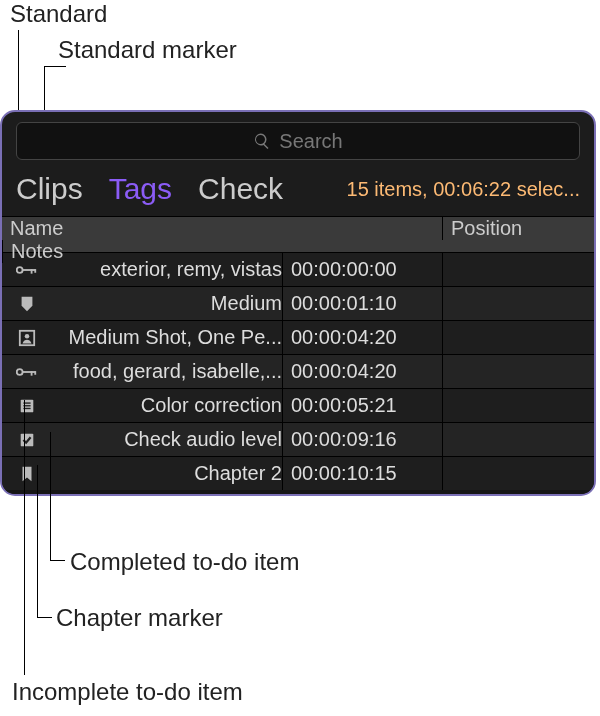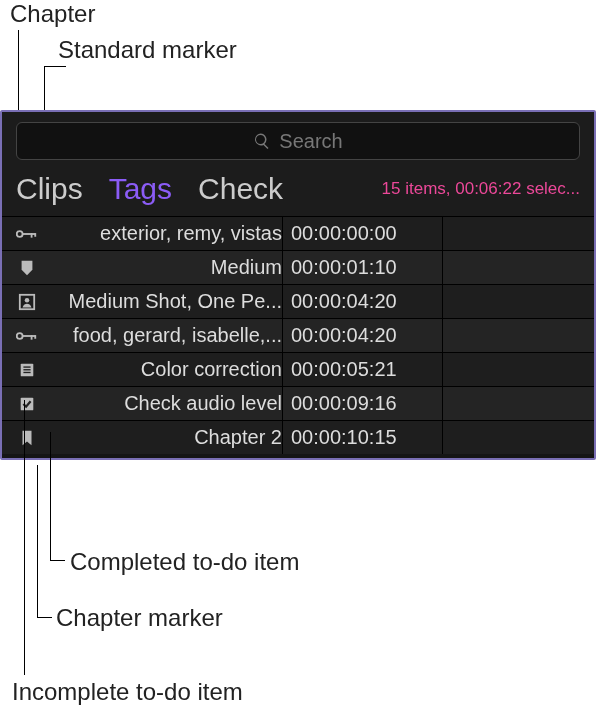--- a/index.html
+++ b/index.html
@@ -21,21 +21,21 @@
   .callout-line {
     position: absolute;
     background: #000;
   }
   .panel-wrap {
     position: absolute;
     left: 0;
     top: 110px;
     width: 596px;
     border: 2px solid #7a6fb5;
-    border-radius: 2px;
+    border-radius: 15px;
     background: #1c1c1c;
     overflow: hidden;
   }
   .search-bar {
     margin: 10px 14px 6px 14px;
     background: #111;
     border: 1px solid #444;
     border-radius: 6px;
     height: 38px;
     display: flex;
@@ -53,22 +53,22 @@
     gap: 26px;
   }
   .tab {
     font-size: 30px;
     color: #ccc;
     cursor: pointer;
   }
   .tab.active { color: #8b5cf6; }
   .status {
     margin-left: auto;
-    color: #ec4899;
-    font-size: 17px;
+    color: #fdba74;
+    font-size: 20px;
     white-space: nowrap;
     overflow: hidden;
     text-overflow: ellipsis;
     max-width: 270px;
   }
   .grid {
     width: 100%;
     font-size: 20px;
     color: #ddd;
   }
@@ -119,21 +119,21 @@
     height: 100%;
   }
   .below-area {
     background:#151515;
     height: 4px;
   }
 </style>
 </head>
 <body>
 
-<div class="callout-label" style="left:10px; top:0;">Chapter</div>
+<div class="callout-label" style="left:10px; top:0;">Standard</div>
 <div class="callout-line" style="left:18px; top:30px; width:1px; height:255px;"></div>
 
 <div class="callout-label" style="left:58px; top:36px;">Standard marker</div>
 <div class="callout-line" style="left:44px; top:66px; width:1px; height:252px;"></div>
 <div class="callout-line" style="left:44px; top:66px; width:22px; height:1px;"></div>
 
 <div class="panel-wrap">
 
   <div class="search-bar">
     <svg viewBox="0 0 24 24">
@@ -143,20 +143,26 @@
   </div>
 
   <div class="tab-row">
     <span class="tab">Clips</span>
     <span class="tab active">Tags</span>
     <span class="tab">Check</span>
     <span class="status">15 items, 00:06:22 selec...</span>
   </div>
 
   <div class="grid">
+    <div class="grid-header">
+      <div class="col-name">Name</div>
+      <div></div>
+      <div class="col-pos">Position</div>
+      <div class="col-notes">Notes</div>
+    </div>
     <div id="rows">
         <div class="grid-row">
           <div class="icon-cell">
             <svg viewBox="0 0 24 12" fill="#bbb">
               <circle cx="4" cy="6" r="3.2" fill="none" stroke="#bbb" stroke-width="2"></circle>
               <rect x="7" y="5" width="14" height="2"></rect>
               <rect x="16" y="5" width="2" height="5"></rect>
               <rect x="20" y="5" width="2" height="4"></rect>
             </svg>
           </div>

